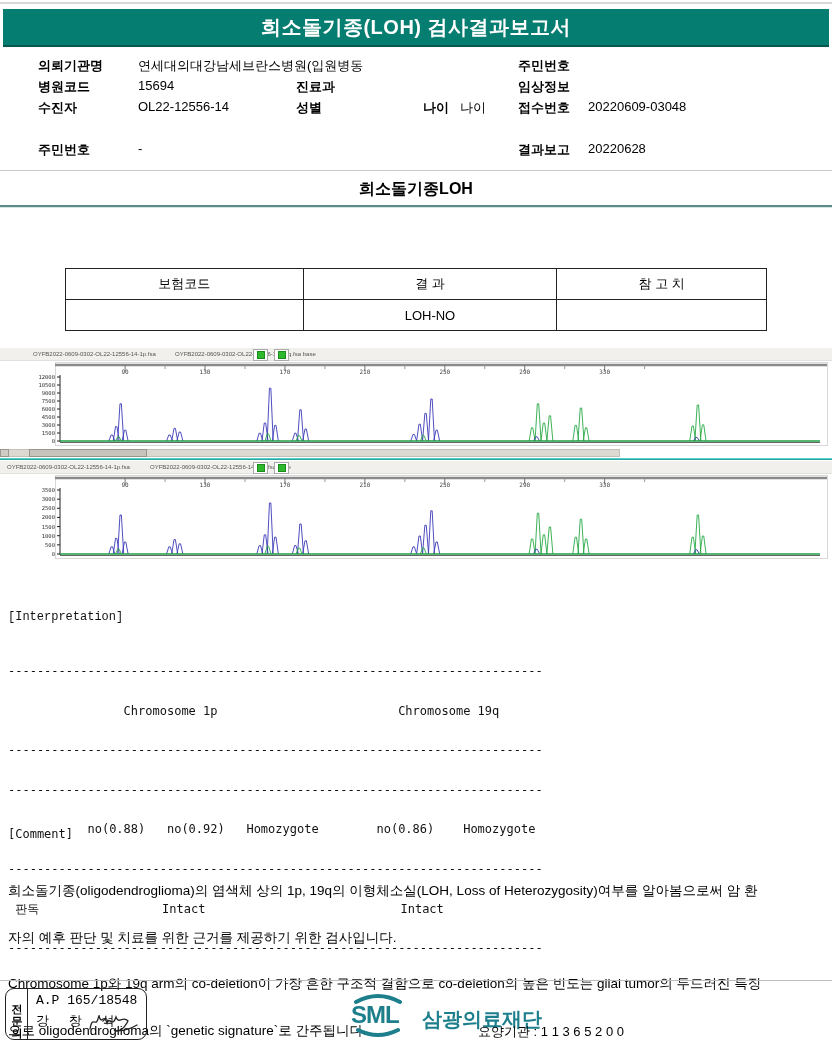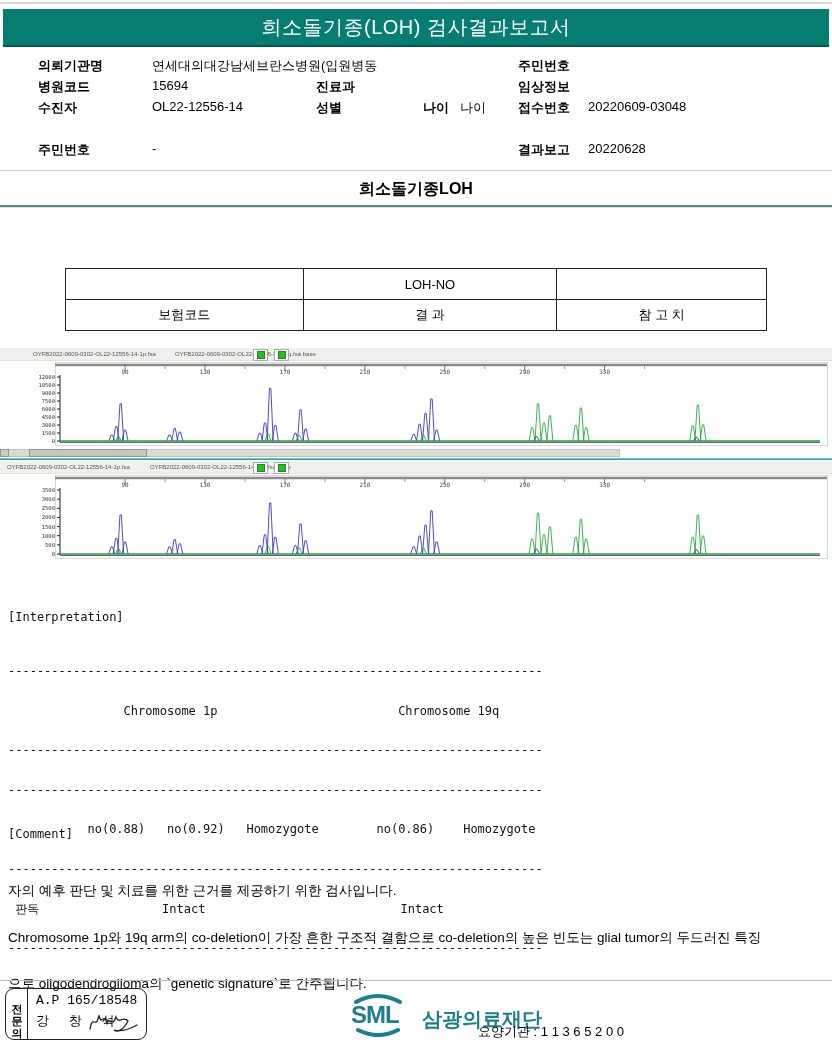--- a/index.html
+++ b/index.html
@@ -5,29 +5,29 @@
   * { margin:0; padding:0; box-sizing:border-box; }
   html,body { background:#ffffff; }
   body { font-family:"Liberation Sans", sans-serif; color:#000; }
   #page { position:relative; width:832px; height:1050px; background:#fff; overflow:hidden; }
 
   .topline { position:absolute; top:2px; left:0; width:832px; height:2px; background:#d9d9d9; }
 
   .banner { position:absolute; top:9px; left:3px; width:826px; height:38px;
             background:#067d71; display:flex; align-items:center; justify-content:center;
             border-bottom:2px solid #04574e; }
-  .banner .t { color:#fff; font-weight:normal; font-size:20px; letter-spacing:0.5px; }
+  .banner .t { color:#fff; font-weight:bold; font-size:20px; letter-spacing:0.5px; }
 
   
   .pinfo { position:absolute; top:55px; left:0; width:832px; height:108px; font-size:13px; }
   .pinfo .row { position:absolute; left:0; width:832px; height:20px;margin-left:8px; }
   .pinfo .lab { position:absolute; font-weight:bold; white-space:nowrap; }
   .pinfo .val { position:absolute; white-space:nowrap; }
-  .c1l { left:30px; } .c1v { left:144px; }
-  .c2l { left:308px; } .c2v { left:360px; }
+  .c1l { left:30px; } .c1v { left:130px; }
+  .c2l { left:288px; } .c2v { left:360px; }
   .c2bl { left:415px; } .c2bv { left:452px; }
   .c3l { left:510px; } .c3v { left:580px; }
 
   
   .sectitle { position:absolute; top:170px; left:0; width:832px; height:36px;
               border-top:1px solid #c9c9c9; text-align:center; padding-top:8px;
               font-size:16px; font-weight:bold; }
   .sectitle-underline { position:absolute; top:205px; left:0; width:832px; height:3px;
                         background:#5d8b8b; border-bottom:1px solid #d7e4e4; }
 
@@ -54,21 +54,21 @@
   .sb-track { position:absolute; top:0; left:0; width:620px; height:8px; background:#dcd9d2;
               border:1px solid #c4c1ba; }
   .sb-btn { position:absolute; top:0; left:0; width:9px; height:8px; background:#cfccc5; border:1px solid #9a978f; }
   .sb-thumb { position:absolute; top:0; left:29px; width:118px; height:8px; background:#c7c4bd; border:1px solid #97948c; }
   .cyanline { position:absolute; top:9px; left:0; width:832px; height:2px; background:#55d0cb; border-bottom:1px solid #2aa5a0; }
 
   
   .mono { font-family:"DejaVu Sans Mono", monospace; font-size:12px; line-height:13.2px;
           white-space:pre; color:#111; }
   .interp { position:absolute; top:585px; left:8px; }
-  .interp .head { margin-bottom:14px; }
+  .interp .head { margin-bottom:14px;font-family:Liberation Mono, monospace; }
   .method { position:absolute; top:747px; left:8px; }
   .method .head { margin-bottom:13px; }
   .comment-head { position:absolute; top:828px; left:8px; }
   .comment-body { position:absolute; top:852px; left:8px; width:820px;
                   font-size:13.5px; line-height:15.5px; white-space:pre-wrap;
                   font-family:"Liberation Sans", sans-serif; }
 
   
   .footline { position:absolute; top:980px; left:0; width:832px; height:1px; background:#bdbdbd; }
   .stamp { position:absolute; top:988px; left:5px; width:142px; height:52px;
@@ -130,28 +130,28 @@
   </div>
 
   <div class="sectitle">
     <span>희소돌기종LOH</span>
   </div>
   <div class="sectitle-underline"></div>
 
   <table class="rtable">
     <tbody>
         <tr>
+      <td class="h col-a">보험코드</td>
+      <td class="h col-b">결 과</td>
+      <td class="h col-c">참 고 치</td>
+    </tr>
+    <tr>
       <td></td>
       <td>LOH-NO</td>
       <td></td>
-    </tr>
-    <tr>
-      <td class="h col-a">보험코드</td>
-      <td class="h col-b">결 과</td>
-      <td class="h col-c">참 고 치</td>
     </tr>
   </tbody>
     </table>
 
   <div class="electro">
 
     <div class="ep" id="ep0" style="top:0;height:100px">
       <div class="ep-head">
         <span class="ep-file" style="left:33px">OYFB2022-0609-0302-OL22-12556-14-1p.fsa</span>
         <span class="ep-file" style="left:175px">OYFB2022-0609-0302-OL22-12556-14-19q.fsa   base</span>
@@ -354,20 +354,21 @@
     <div>--------------------------------------------------------------------------</div>
     <div>           no(0.88)   no(0.92)   Homozygote        no(0.86)    Homozygote</div>
     <div>--------------------------------------------------------------------------</div>
     <div> 판독                 Intact                           Intact</div>
     <div>--------------------------------------------------------------------------</div>
   </div>
 
 
   <div class="comment-head mono">[Comment]</div>
   <div class="comment-body">
+    <div>희소돌기종(oligodendroglioma)의 염색체 상의 1p, 19q의 이형체소실(LOH, Loss of Heterozygosity)여부를 알아봄으로써 암 환</div>
     <div>자의 예후 판단 및 치료를 위한 근거를 제공하기 위한 검사입니다.</div>
     <div>Chromosome 1p와 19q arm의 co-deletion이 가장 흔한 구조적 결함으로 co-deletion의 높은 빈도는 glial tumor의 두드러진 특징</div>
     <div>으로 oligodendroglioma의 `genetic signature`로 간주됩니다.</div>
   </div>
 
   <div class="footline"></div>
 
   <div class="stamp">
     <div class="role">전문의</div>
     <div class="body">

